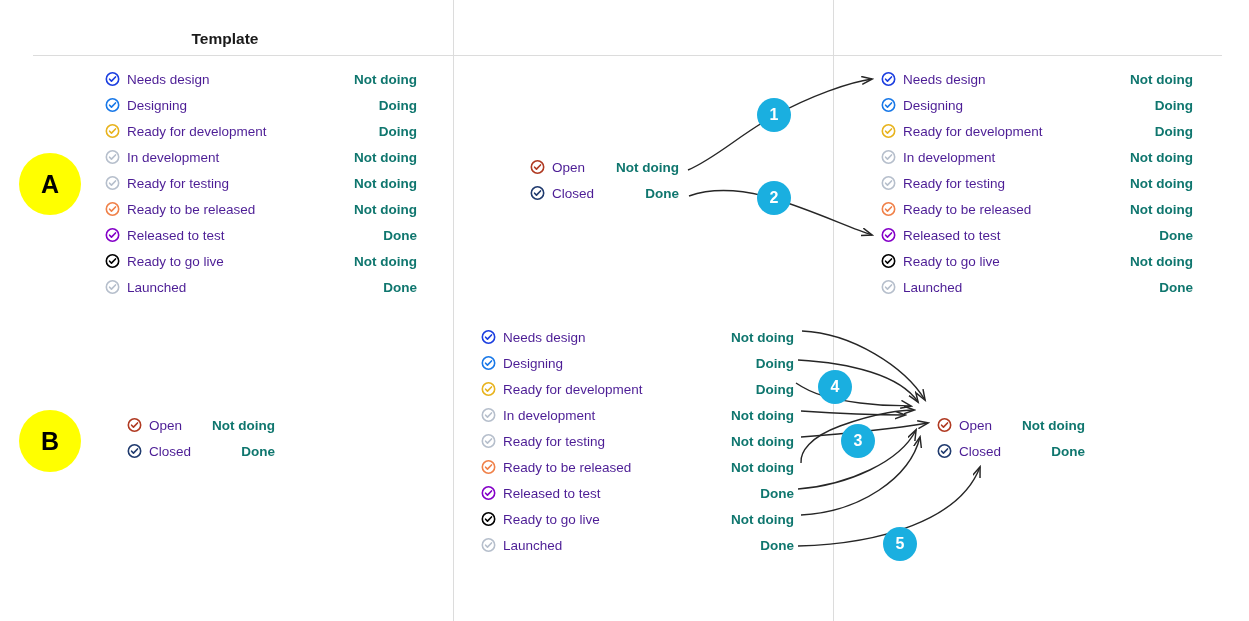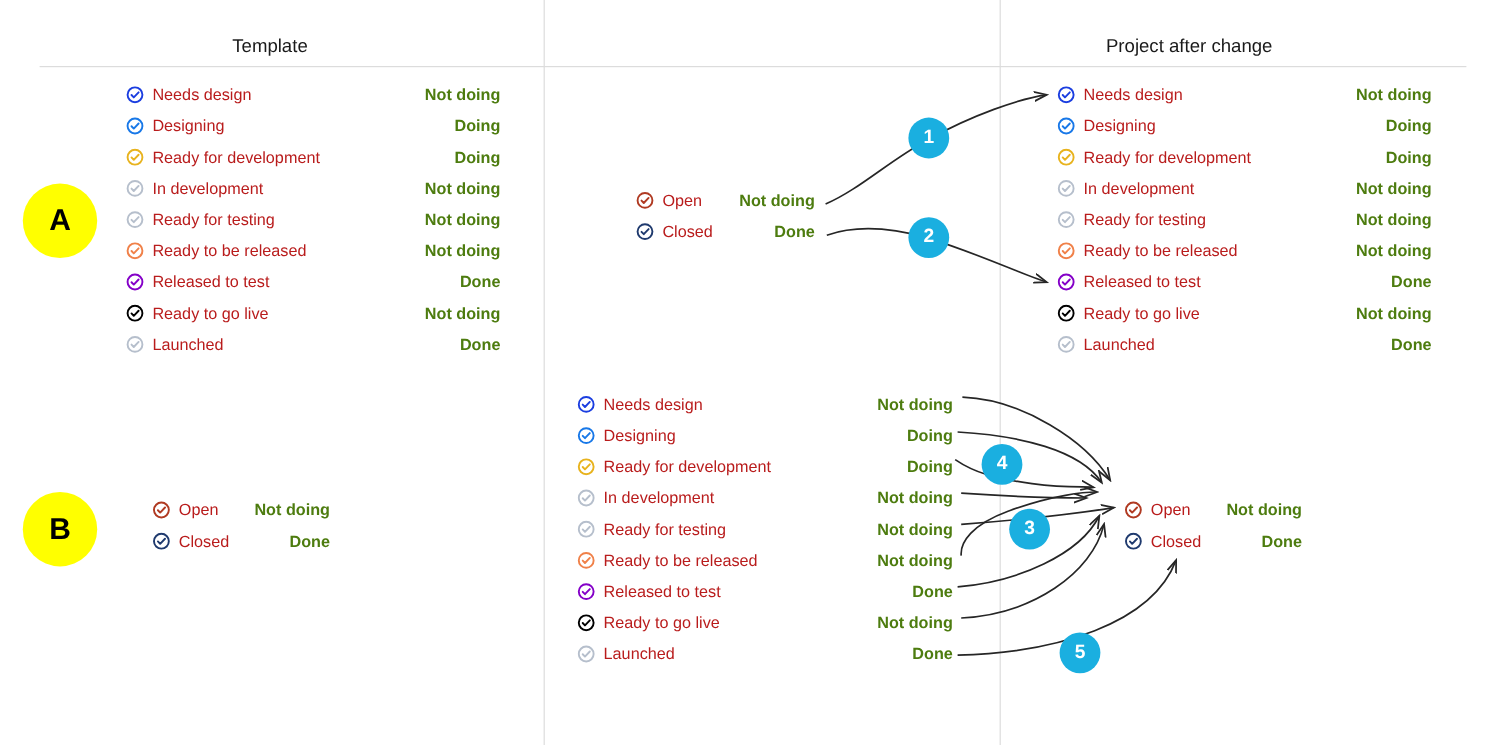--- a/index.html
+++ b/index.html
@@ -36,21 +36,21 @@
     width: 1189px;
     height: 1px;
     background: #dcdcdc;
   }
 
   
   .col-header {
     position: absolute;
     top: 30px;
     font-size: 15.5px;
-    font-weight: normal;
+    font-weight: bold;
     color: #1a1a1a;
     text-align: center;
     white-space: nowrap;
   }
   #header-template { left: 100px;  width: 250px; }
   #header-project  { left: 470px;  width: 250px; }
   #header-after    { left: 866px;  width: 250px; }
 
   
   .marker {
@@ -88,31 +88,31 @@
     width: 15px;
     height: 15px;
     display: block;
   }
   .status-label {
     position: absolute;
     left: 22px;
     top: 50%;
     transform: translateY(-50%);
     font-size: 13.5px;
-    color: #b91c1c;
+    color: #4c1d95;
     white-space: nowrap;
   }
   .status-value {
     position: absolute;
     right: 0;
     top: 50%;
     transform: translateY(-50%);
     font-size: 13.5px;
     font-weight: bold;
-    color: #4d7c0f;
+    color: #0f766e;
     white-space: nowrap;
     text-align: right;
   }
 
   
   #list-template      { left: 105px; top: 66px;  width: 312px; }
   #list-project-top   { left: 530px; top: 154px; width: 149px; }
   #list-after-change  { left: 881px; top: 66px;  width: 312px; }
   #list-project-b     { left: 127px; top: 412px; width: 148px; }
   #list-project-mid   { left: 481px; top: 324px; width: 313px; }
@@ -157,21 +157,20 @@
 </head>
 <body>
 
 <div id="canvas">
 
   <div class="v-divider" id="divider-1"></div>
   <div class="v-divider" id="divider-2"></div>
   <div class="h-rule"></div>
 
   <div class="col-header" id="header-template">Template</div>
-  <div class="col-header" id="header-after">Project after change</div>
 
   <div class="marker" id="marker-a">A</div>
   <div class="marker" id="marker-b">B</div>
 
   <div class="status-list" id="list-template">
       <div class="status-row">
         <svg viewBox="0 0 16 16" class="status-icon">
           <circle cx="8" cy="8" r="6.6" fill="none" stroke="#1b3ee0" stroke-width="1.7"></circle>
           <path d="M4.9 8.2 L6.9 10.3 L11.2 5.8" fill="none" stroke="#1b3ee0" stroke-width="1.7" stroke-linecap="round" stroke-linejoin="round"></path>
         </svg>

